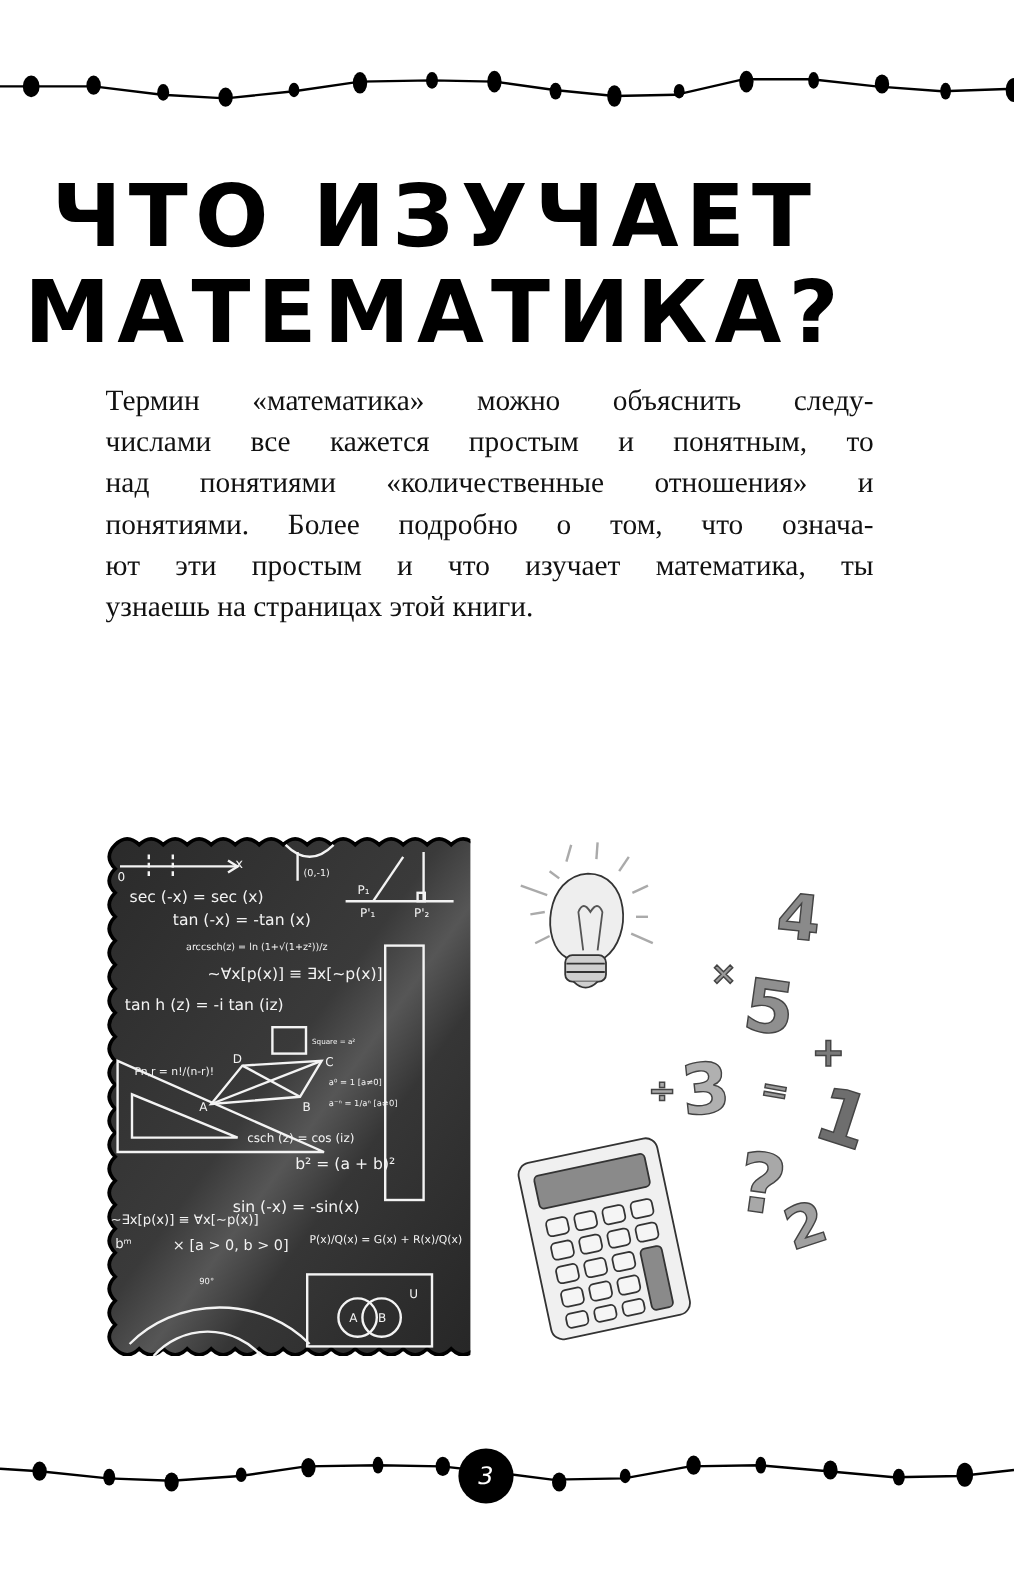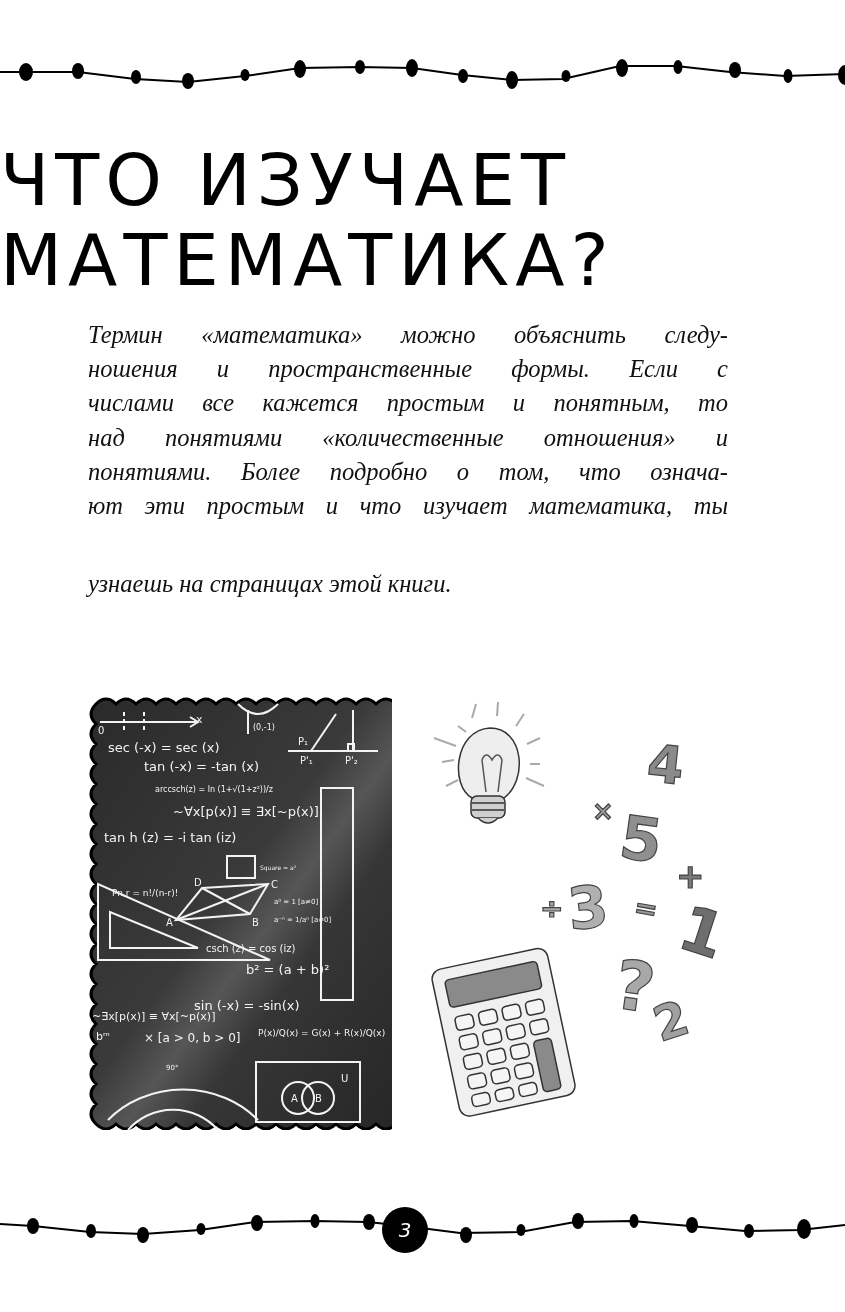--- a/index.html
+++ b/index.html
@@ -1,23 +1,23 @@
 <!DOCTYPE html>
 <html><head>
 <meta charset="utf-8">
 <style>
   html, body { margin:0; padding:0; background:#ffffff; }
   body { width:845px; height:1312px; position:relative; overflow:hidden; font-family:"DejaVu Serif", serif; color:#111; }
   .border-top { position:absolute; left:0; top:40px; width:845px; height:70px; }
   .border-bottom { position:absolute; left:0; top:1190px; width:845px; height:70px; }
-  .title { position:absolute; left:0; top:140px; width:725px; font-family:"DejaVu Sans", sans-serif; font-weight:normal; font-size:72px; line-height:80px; letter-spacing:6px; color:#000; }
+  .title { position:absolute; left:0; top:140px; width:725px; text-align:center; font-family:"DejaVu Sans", sans-serif; font-weight:bold; font-size:72px; line-height:80px; letter-spacing:6px; color:#000; }
   .title span { display:block; }
   .body-text { position:absolute; left:88px; top:318px; width:640px; font-family:"Liberation Serif", serif; font-size:24.5px; line-height:34.2px; text-align:justify; color:#111; }
-  .body-text .line { display:block; text-align:justify; text-align-last:justify; white-space:nowrap;font-style:italic; }
-  .body-text .line.last { text-align-last:left;margin-top:44px; }
+  .body-text .line { display:block; text-align:justify; text-align-last:justify; white-space:nowrap; }
+  .body-text .line.last { text-align-last:left; }
   .chalkboard { position:absolute; left:88px; top:690px; width:304px; height:440px; }
   .illus { position:absolute; left:420px; top:690px; width:330px; height:450px; }
   .page-num { position:absolute; left:382px; top:1207px; width:46px; height:46px; border-radius:50%; background:#000; color:#fff; font-family:"DejaVu Sans", sans-serif; font-style:italic; font-size:20px; line-height:46px; text-align:center; }
   .chalk-text { fill:#f3f3f3; font-family:"DejaVu Sans", sans-serif; }
 </style>
 </head>
 <body>
 
 <svg class="border-top" viewBox="0 40 845 70" preserveAspectRatio="none">
   <path d="M0,72 C10,72 20,72 26,72 L78,72 L135,79 L188,82 L245,76 L300,68 L360,67 L412,68 L462,75 L512,80 L563,79 L620,66 L676,66 L730,72 L785,76 L845,74" fill="none" stroke="#000" stroke-width="2"></path>
@@ -41,21 +41,20 @@
   </g>
 </svg>
 
 <h1 class="title" style="margin:0;">
   <span>ЧТО ИЗУЧАЕТ</span>
   <span>МАТЕМАТИКА?</span>
 </h1>
 
 <div class="body-text">
   <span class="line">Термин «математика» можно объяснить следу-</span>
-  <span class="line">ношения и пространственные формы. Если с</span>
   <span class="line">числами все кажется простым и понятным, то</span>
   <span class="line">над понятиями «количественные отношения» и</span>
   <span class="line">понятиями. Более подробно о том, что означа-</span>
   <span class="line">ют эти простым и что изучает математика, ты</span>
   <span class="line last">узнаешь на страницах этой книги.</span>
 </div>
 
 <svg class="chalkboard" viewBox="0 0 304 440">
   <defs>
     <linearGradient id="streak" x1="0" y1="0" x2="1" y2="1">

